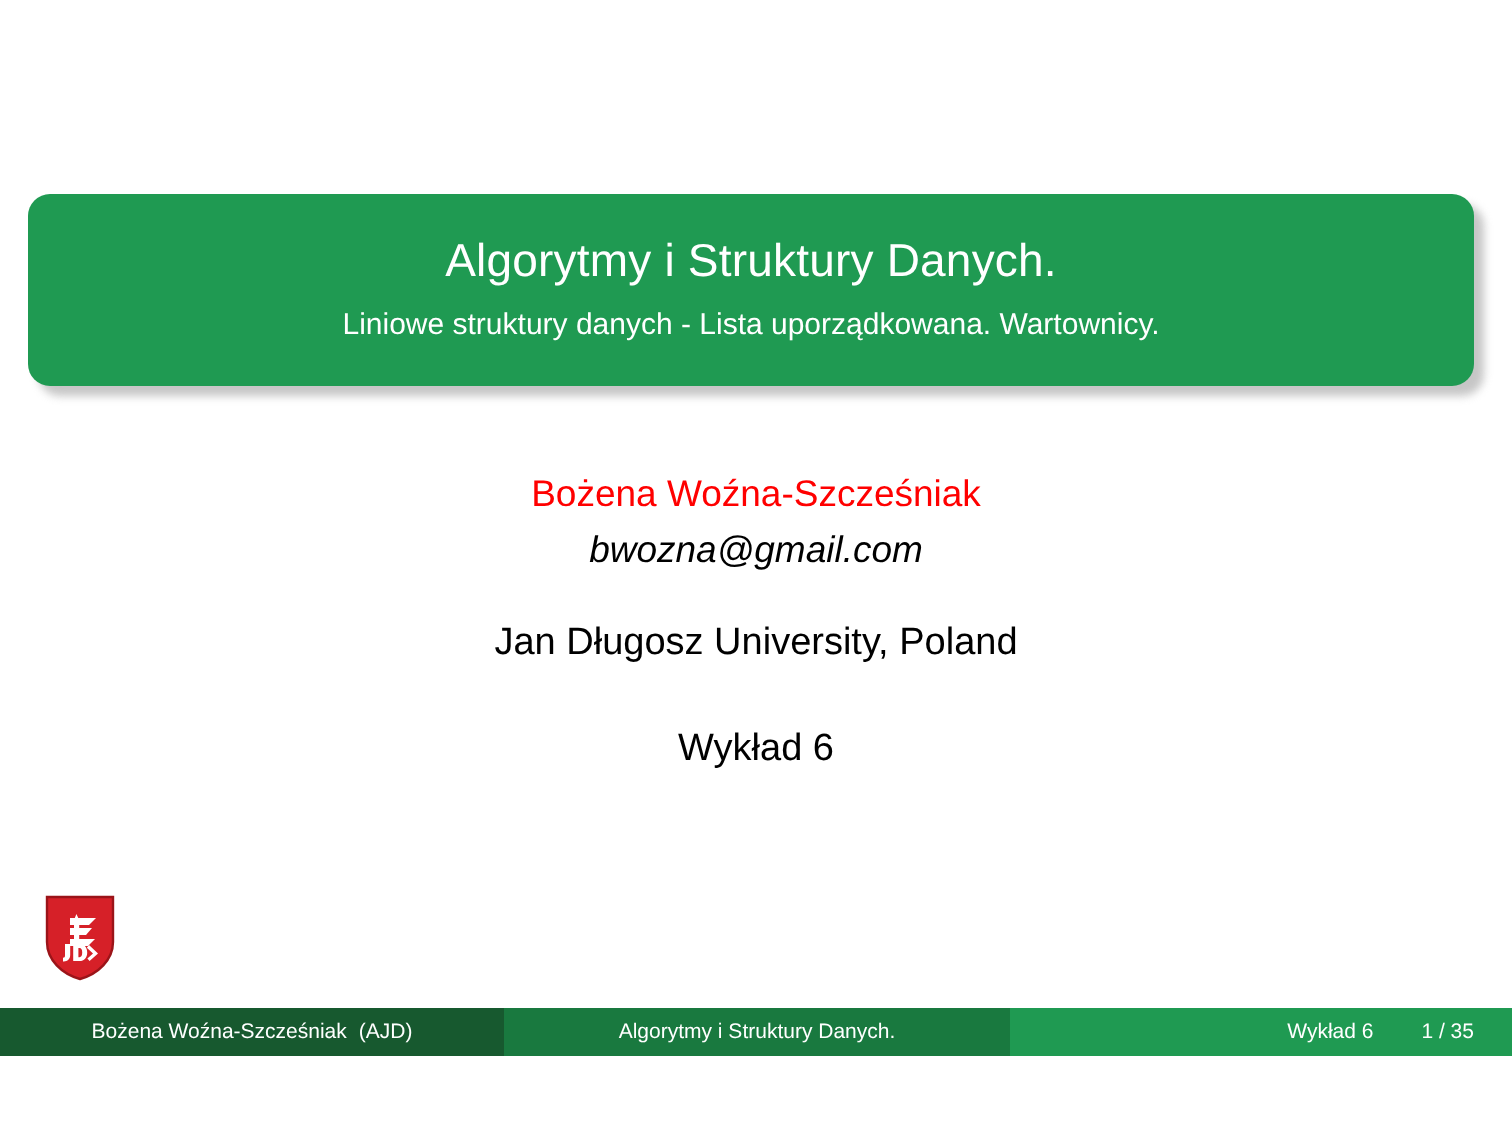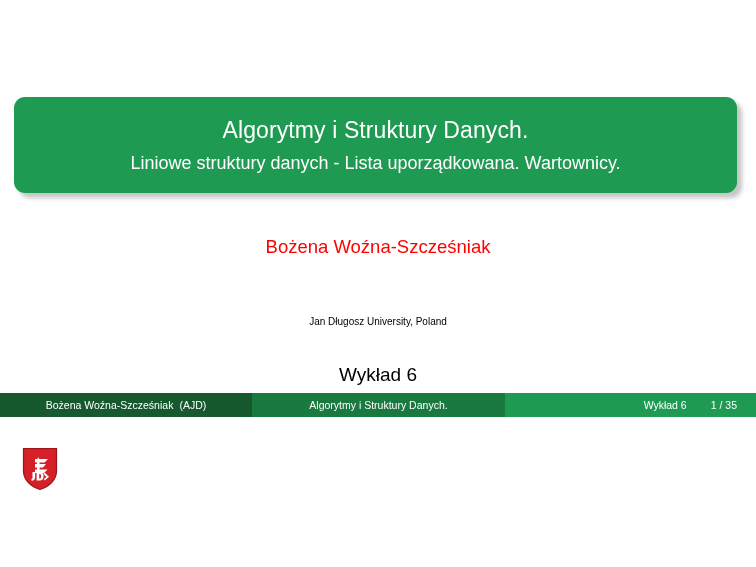--- a/index.html
+++ b/index.html
@@ -14,21 +14,21 @@
     font-family: "Liberation Sans", sans-serif;
     color: #000000;
     position: relative;
   }
 
   #slide {
     position: absolute;
     left: 0;
     top: 0;
     width: 756px;
-    height: 417px;
+    height: 528px;
     background: #ffffff;
   }
 
   
   .title-shadow {
     position: absolute;
     left: 19px;
     top: 102px;
     width: 723px;
     height: 96px;
@@ -56,21 +56,21 @@
     font-size: 23px;
     line-height: 30px;
     font-weight: normal;
     letter-spacing: 0.1px;
     text-align: center;
     white-space: nowrap;
     margin-bottom: 6px;
   }
   .title-sub {
     color: #ffffff;
-    font-size: 18px;
+    font-size: 15px;
     line-height: 24px;
     font-weight: normal;
     text-align: right;
     white-space: nowrap;
   }
 
   
   .author-block {
     position: absolute;
     left: 0;
@@ -92,21 +92,21 @@
     white-space: nowrap;
     margin-top: 3px;
   }
   .affiliation {
     position: absolute;
     left: 0;
     top: 313px;
     width: 756px;
     text-align: center;
     color: #000000;
-    font-size: 10px;
+    font-size: 19px;
     line-height: 18px;
     white-space: nowrap;
   }
   .lecture {
     position: absolute;
     left: 0;
     top: 362px;
     width: 756px;
     text-align: center;
     color: #000000;
@@ -168,20 +168,21 @@
 <div id="slide">
 
   <div class="title-shadow"></div>
   <div class="title-box">
     <div class="title-main">Algorytmy i Struktury Danych.</div>
     <div class="title-sub">Liniowe struktury danych - Lista uporządkowana. Wartownicy.</div>
   </div>
 
   <div class="author-block">
     <div class="author-name">Bożena Woźna-Szcześniak</div>
+    <div class="author-email">bwozna@gmail.com</div>
   </div>
 
   <div class="affiliation">Jan Długosz University, Poland</div>
 
   <div class="lecture">Wykład 6</div>
 
   <div class="logo">
     <svg width="36" height="44" viewBox="0 0 36 44" xmlns="http://www.w3.org/2000/svg">
       <path d="M1.5 1.5 H34.5 V24 C34.5 33 27 40 18 42.5 C9 40 1.5 33 1.5 24 Z" fill="#d62028" stroke="#9b1419" stroke-width="1.2"></path>
       <path d="M13 12 H26 L22.5 15.5 H13 Z" fill="#ffffff"></path>

